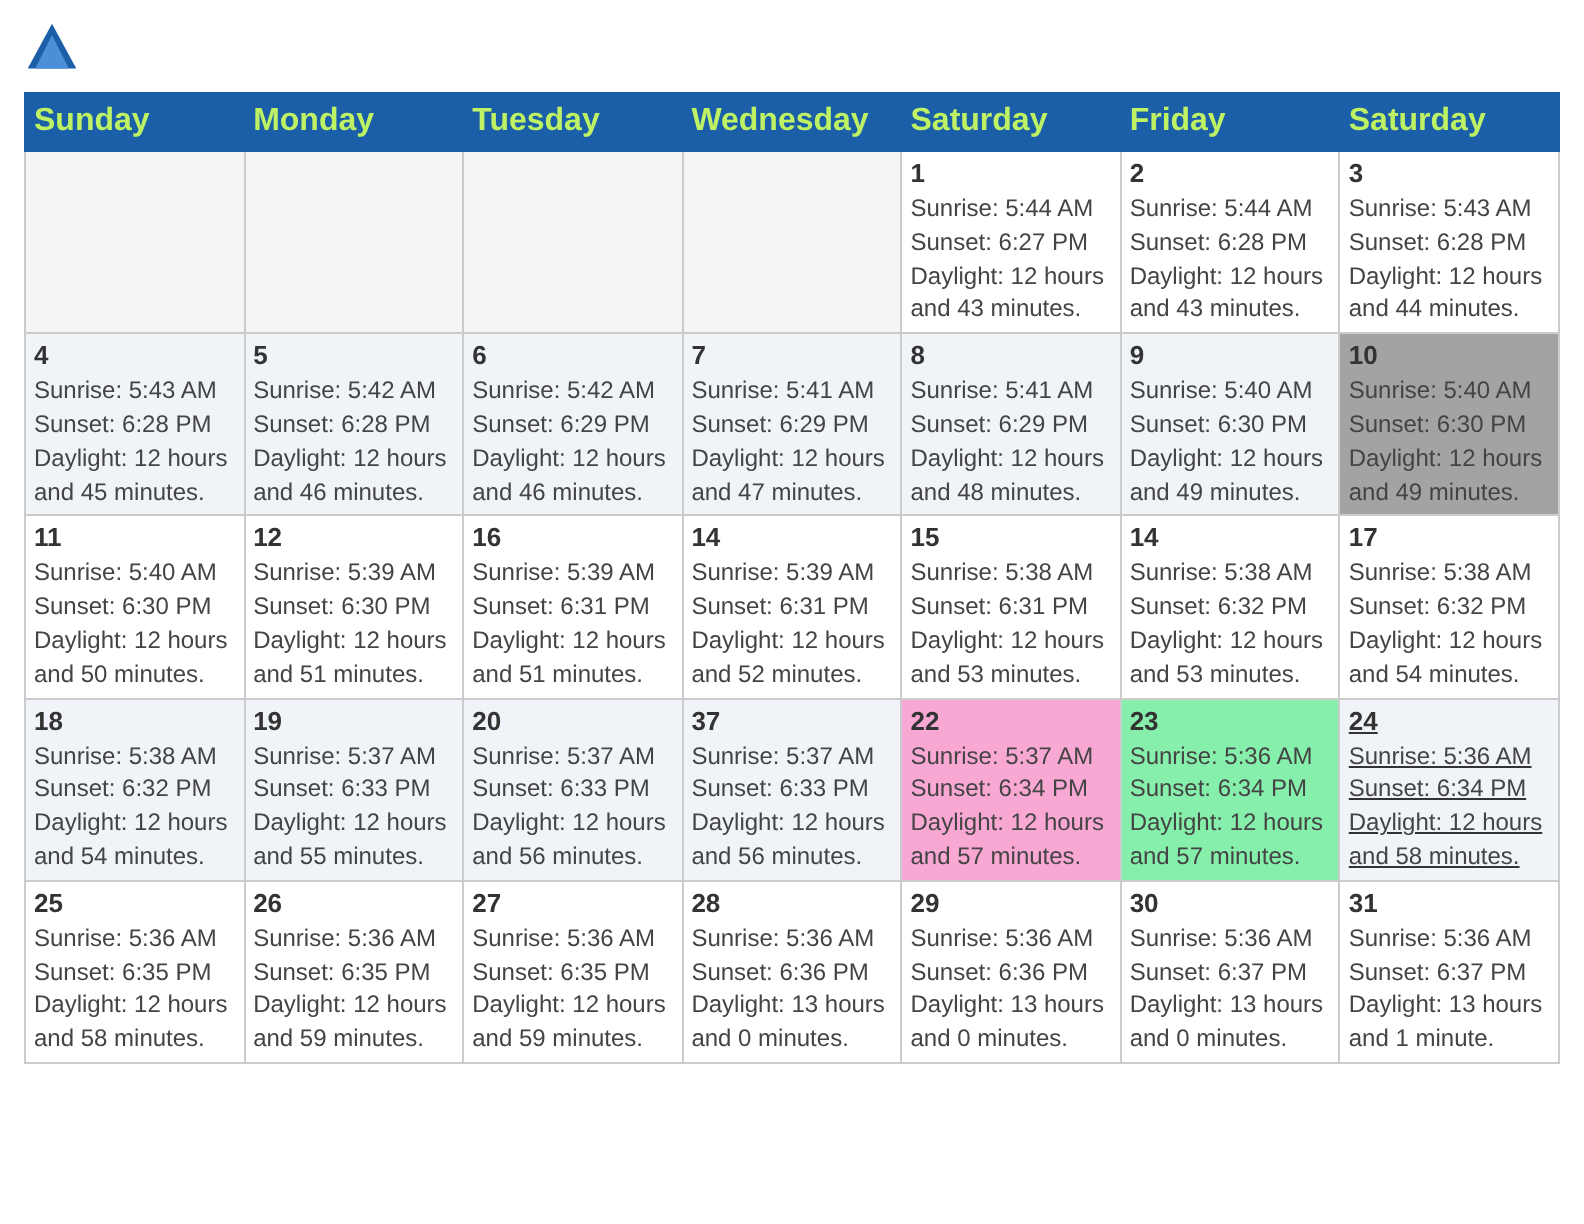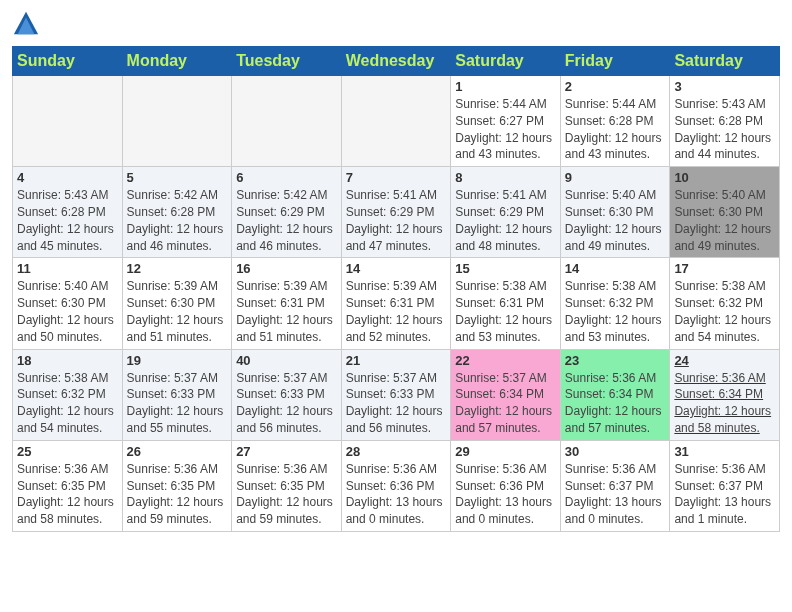--- a/index.html
+++ b/index.html
@@ -270,28 +270,28 @@
 and 54 minutes.</div>
           </td>
           <td style="background: rgb(240, 244, 248); margin-top: 16px;">
             <div class="day-number">19</div>
             <div class="day-info" style="white-space: pre-line;">Sunrise: 5:37 AM
 Sunset: 6:33 PM
 Daylight: 12 hours
 and 55 minutes.</div>
           </td>
           <td style="background: rgb(240, 244, 248);">
-            <div class="day-number">40</div>
+            <div class="day-number">20</div>
             <div class="day-info" style="white-space: pre-line;">Sunrise: 5:37 AM
 Sunset: 6:33 PM
 Daylight: 12 hours
 and 56 minutes.</div>
           </td>
           <td style="background: rgb(240, 244, 248);">
-            <div class="day-number">21</div>
+            <div class="day-number">37</div>
             <div class="day-info" style="white-space: pre-line;">Sunrise: 5:37 AM
 Sunset: 6:33 PM
 Daylight: 12 hours
 and 56 minutes.</div>
           </td>
           <td style="background: #f9a8d4;">
             <div class="day-number">22</div>
             <div class="day-info" style="white-space: pre-line;">Sunrise: 5:37 AM
 Sunset: 6:34 PM
 Daylight: 12 hours

